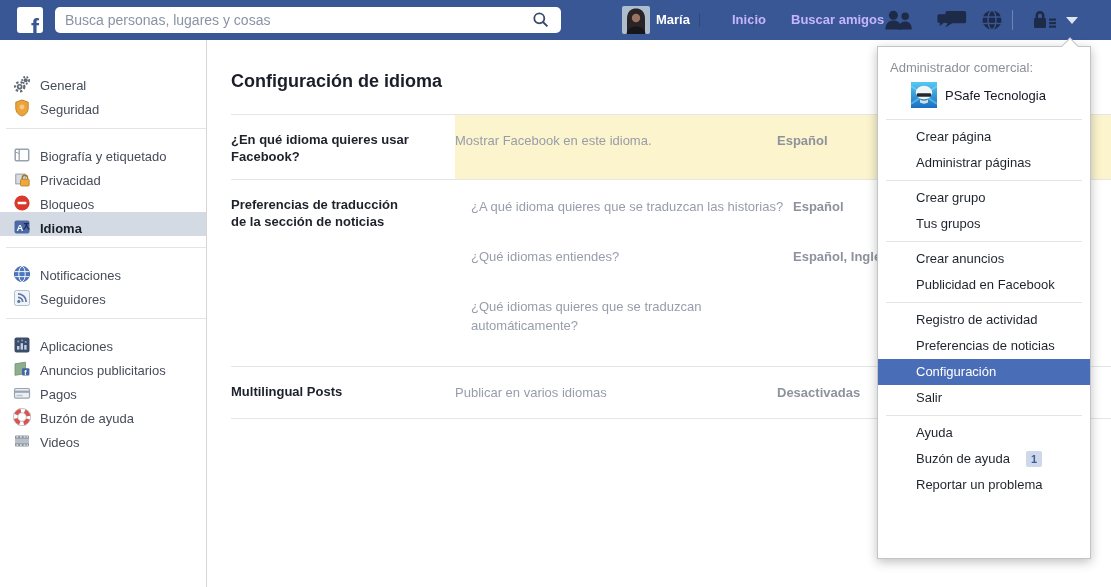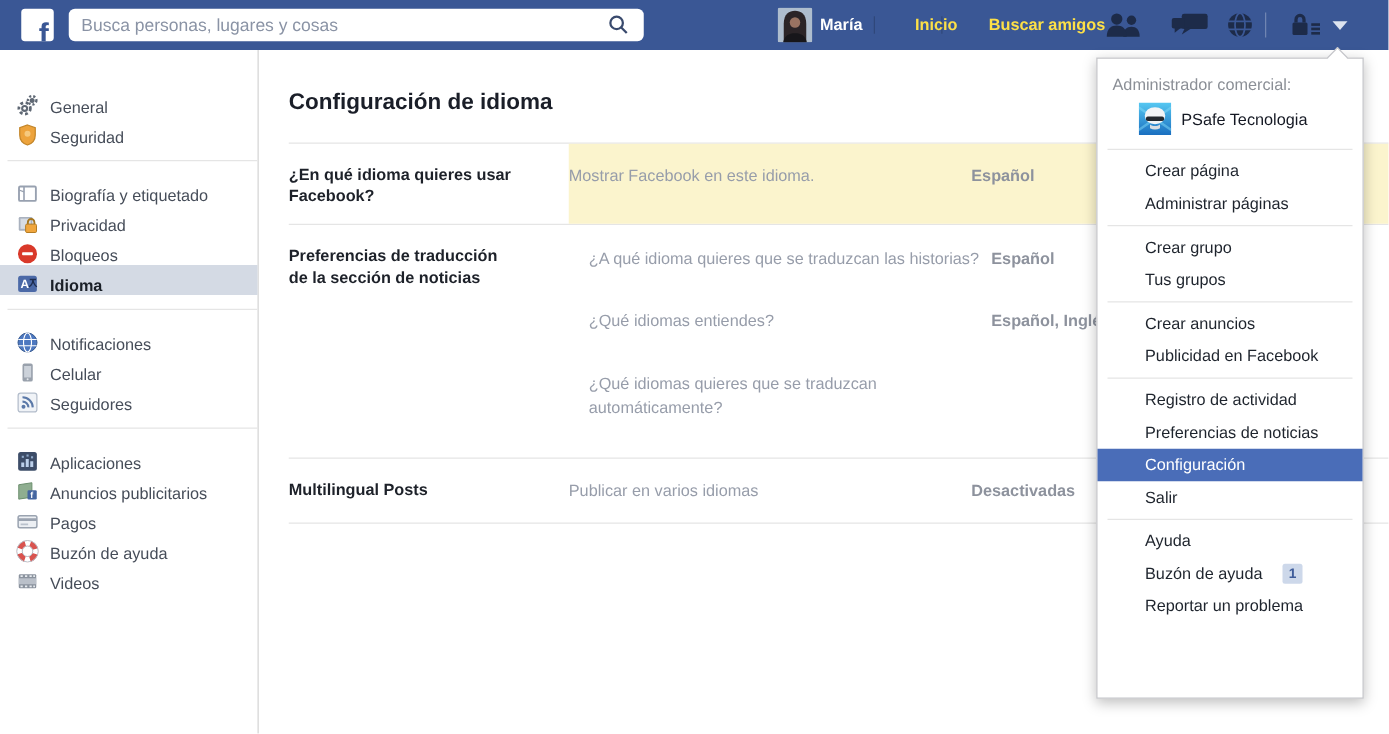--- a/index.html
+++ b/index.html
@@ -4,27 +4,27 @@
 <style>
   * { margin:0; padding:0; box-sizing:border-box; }
   html,body { width:1111px; height:587px; }
   body { font-family:"Liberation Sans", sans-serif; background:#fff; position:relative; overflow:hidden; }
   #screen { position:relative; width:1111px; height:587px; background:#fff; overflow:hidden; }
 
   
   .topbar { position:absolute; left:0; top:0; width:1111px; height:40px; background:#3a5795; z-index:50; }
   .fb-logo { position:absolute; left:17px; top:7px; width:26px; height:26px; background:#fff; border-radius:3px; overflow:hidden; }
   .fb-logo span { position:absolute; right:4px; bottom:-7px; font-size:24px; font-weight:bold; color:#3a5795; line-height:1; }
-  .search-box { position:absolute; left:55px; top:7px; width:460px; height:26px; background:#fff; border-radius:5px; }
+  .search-box { position:absolute; left:55px; top:7px; width:506px; height:26px; background:#fff; border-radius:5px; }
   .search-box input { position:absolute; left:0; top:0; width:452px; height:26px; border:none; outline:none; background:transparent; padding:0 0 0 10px; font-size:14px; font-family:"Liberation Sans",sans-serif; color:#1d2129; }
   .search-box input::placeholder { color:#8a93a5; opacity:1; }
   .search-btn { position:absolute; right:0; top:0; width:40px; height:26px; border-top-right-radius:5px; border-bottom-right-radius:5px; display:flex; align-items:center; justify-content:center; cursor:pointer; }
   .nav-avatar { position:absolute; left:622px; top:6px; width:28px; height:28px; border-radius:2px; overflow:hidden; }
   .nav-name { position:absolute; left:656px; top:12px; color:#fff; font-weight:bold; font-size:13px; cursor:pointer; }
-  .nav-link { position:absolute; top:12px; color:#fde047; font-weight:bold; font-size:13px; cursor:pointer;padding-left:23px; }
+  .nav-link { position:absolute; top:12px; color:#c4b5fd; font-weight:bold; font-size:13px; cursor:pointer;padding-left:23px; }
   .nav-sep { position:absolute; top:13px; width:1px; height:14px; background:rgba(0,0,0,0.18); }
   .nav-icon { position:absolute; top:9px; cursor:pointer; }
   .nav-vsep { position:absolute; left:1012px; top:10px; width:1px; height:20px; background:rgba(255,255,255,0.28); }
   .caret-down { position:absolute; left:1066px; top:17px; width:0; height:0; border-left:6px solid transparent; border-right:6px solid transparent; border-top:7px solid #dde4f0; cursor:pointer; }
 
   
   .sidebar { position:absolute; left:0; top:40px; width:207px; height:547px; background:#fff; border-right:1px solid #d5d5d5; padding-top:29px; }
   .side-item { display:flex; align-items:flex-end; height:24px; padding-left:13px; font-size:13px; color:#464d59; cursor:pointer; }
   .side-item .ic { width:18px; height:18px; margin-right:9px; flex:0 0 18px; }
   .side-item.selected { background:#d4dae4; font-weight:bold; color:#1a1f27; }
@@ -186,28 +186,20 @@
       <svg class="ic" viewBox="0 0 18 18">
         <circle cx="9" cy="9" r="7.6" fill="#4d78c0" stroke="#35588f" stroke-width="0.8"></circle>
         <ellipse cx="9" cy="9" rx="3.2" ry="7.6" fill="none" stroke="#fff" stroke-width="0.9"></ellipse>
         <line x1="1.6" y1="6.6" x2="16.4" y2="6.6" stroke="#fff" stroke-width="0.9"></line>
         <line x1="1.6" y1="11.6" x2="16.4" y2="11.6" stroke="#fff" stroke-width="0.9"></line>
       </svg>
       <span>Notificaciones</span>
     </div>
     <div class="side-item">
       <svg class="ic" viewBox="0 0 18 18">
-        <rect x="5" y="1.8" width="8.2" height="14.4" rx="1.5" fill="#99a1ac"></rect>
-        <rect x="6.3" y="3.8" width="5.6" height="9.2" fill="#ccd2da"></rect>
-        <circle cx="9.1" cy="14.4" r="0.8" fill="#e3e7ec"></circle>
-      </svg>
-      <span>Celular</span>
-    </div>
-    <div class="side-item">
-      <svg class="ic" viewBox="0 0 18 18">
         <rect x="1.5" y="1.5" width="15" height="15" rx="2" fill="#f0f3f7" stroke="#b3bdcb" stroke-width="1"></rect>
         <circle cx="5.8" cy="12.4" r="1.6" fill="#5b79a8"></circle>
         <path d="M5 8.3 a4.6 4.6 0 0 1 4.7 4.6 M5 4.8 a8.2 8.2 0 0 1 8.2 8.1" fill="none" stroke="#5b79a8" stroke-width="1.7"></path>
       </svg>
       <span>Seguidores</span>
     </div>
 
     <div class="side-divider"></div>
 
     <div class="side-item">

